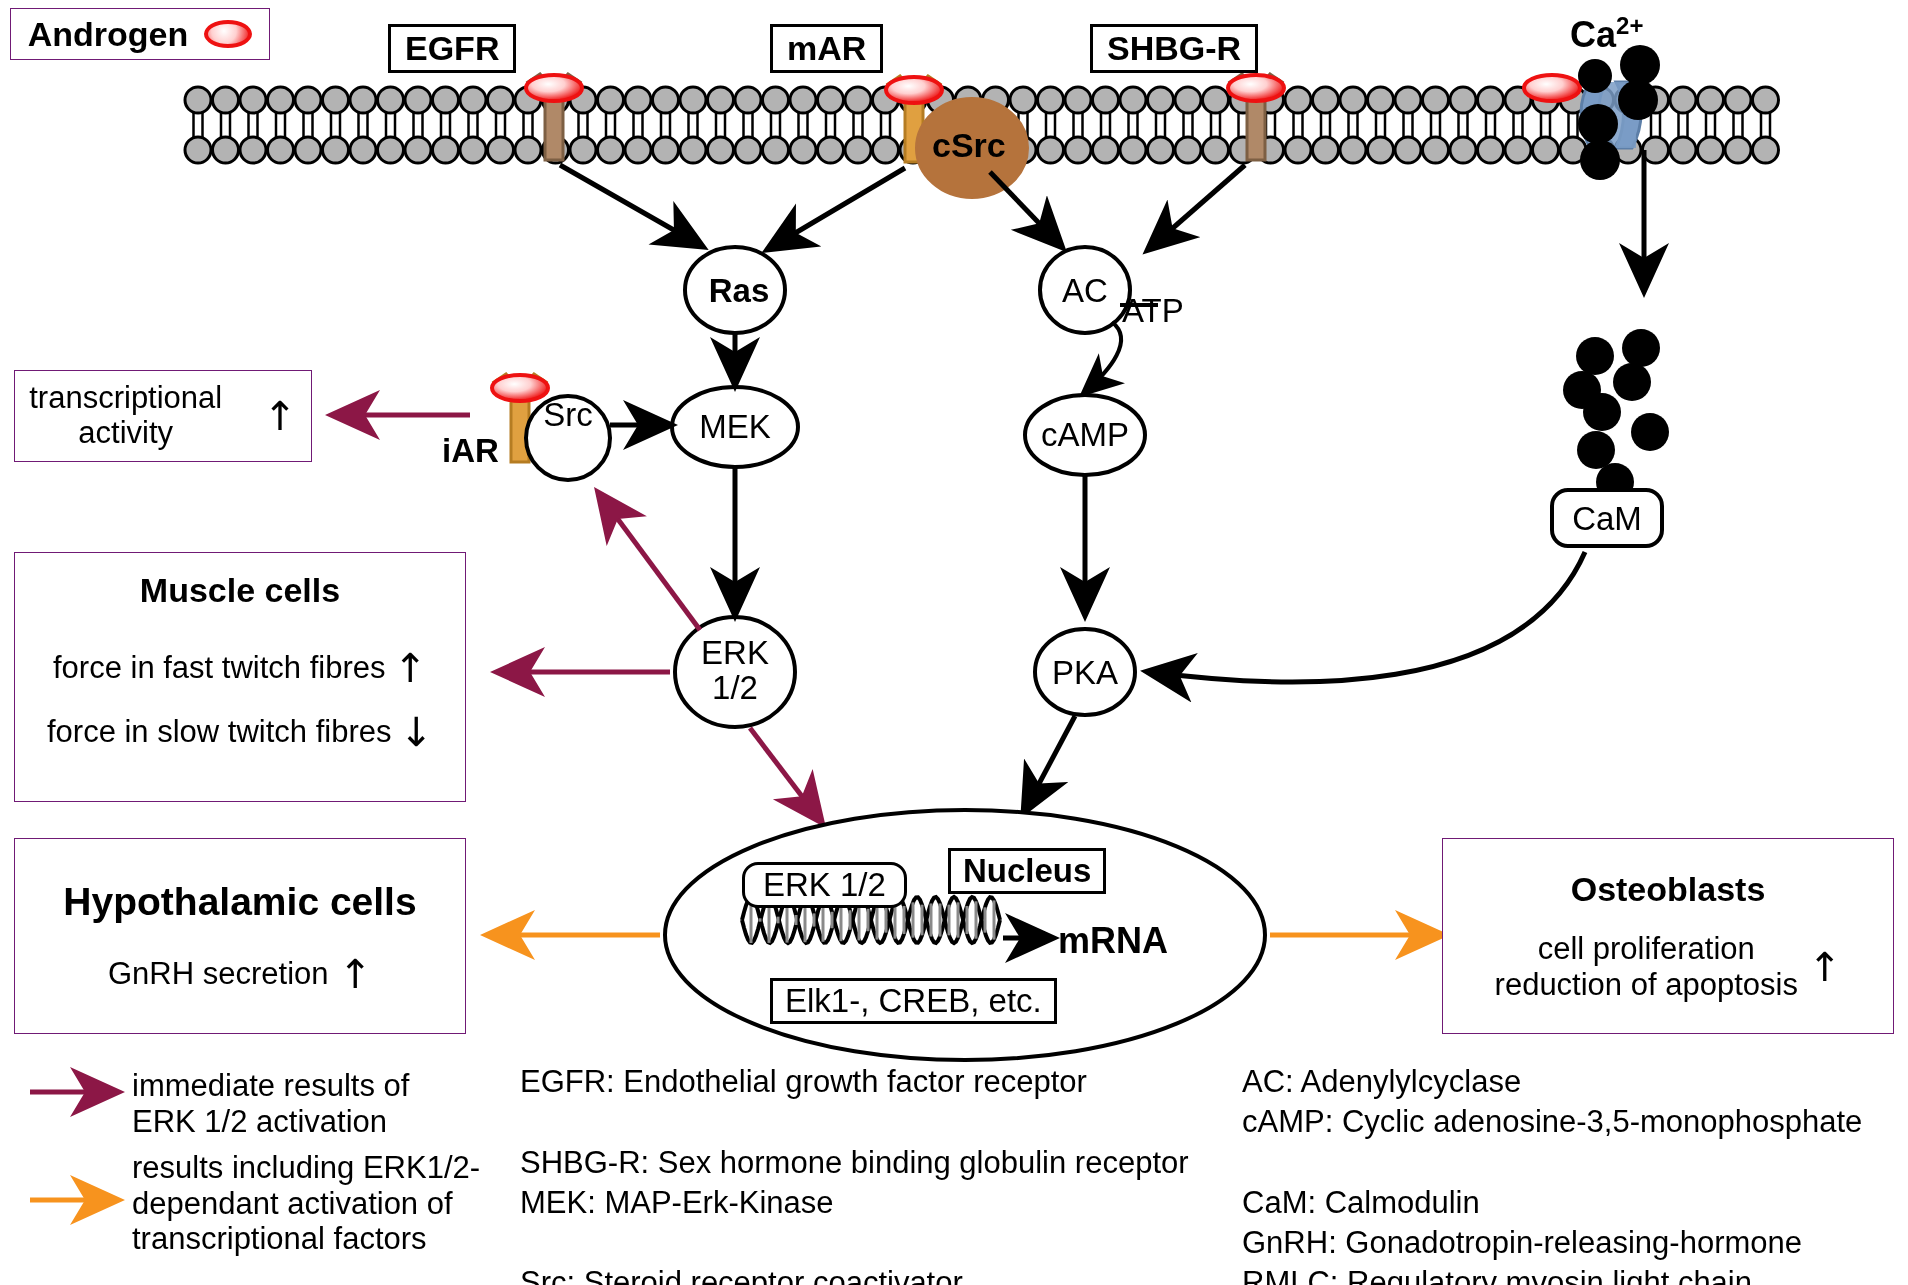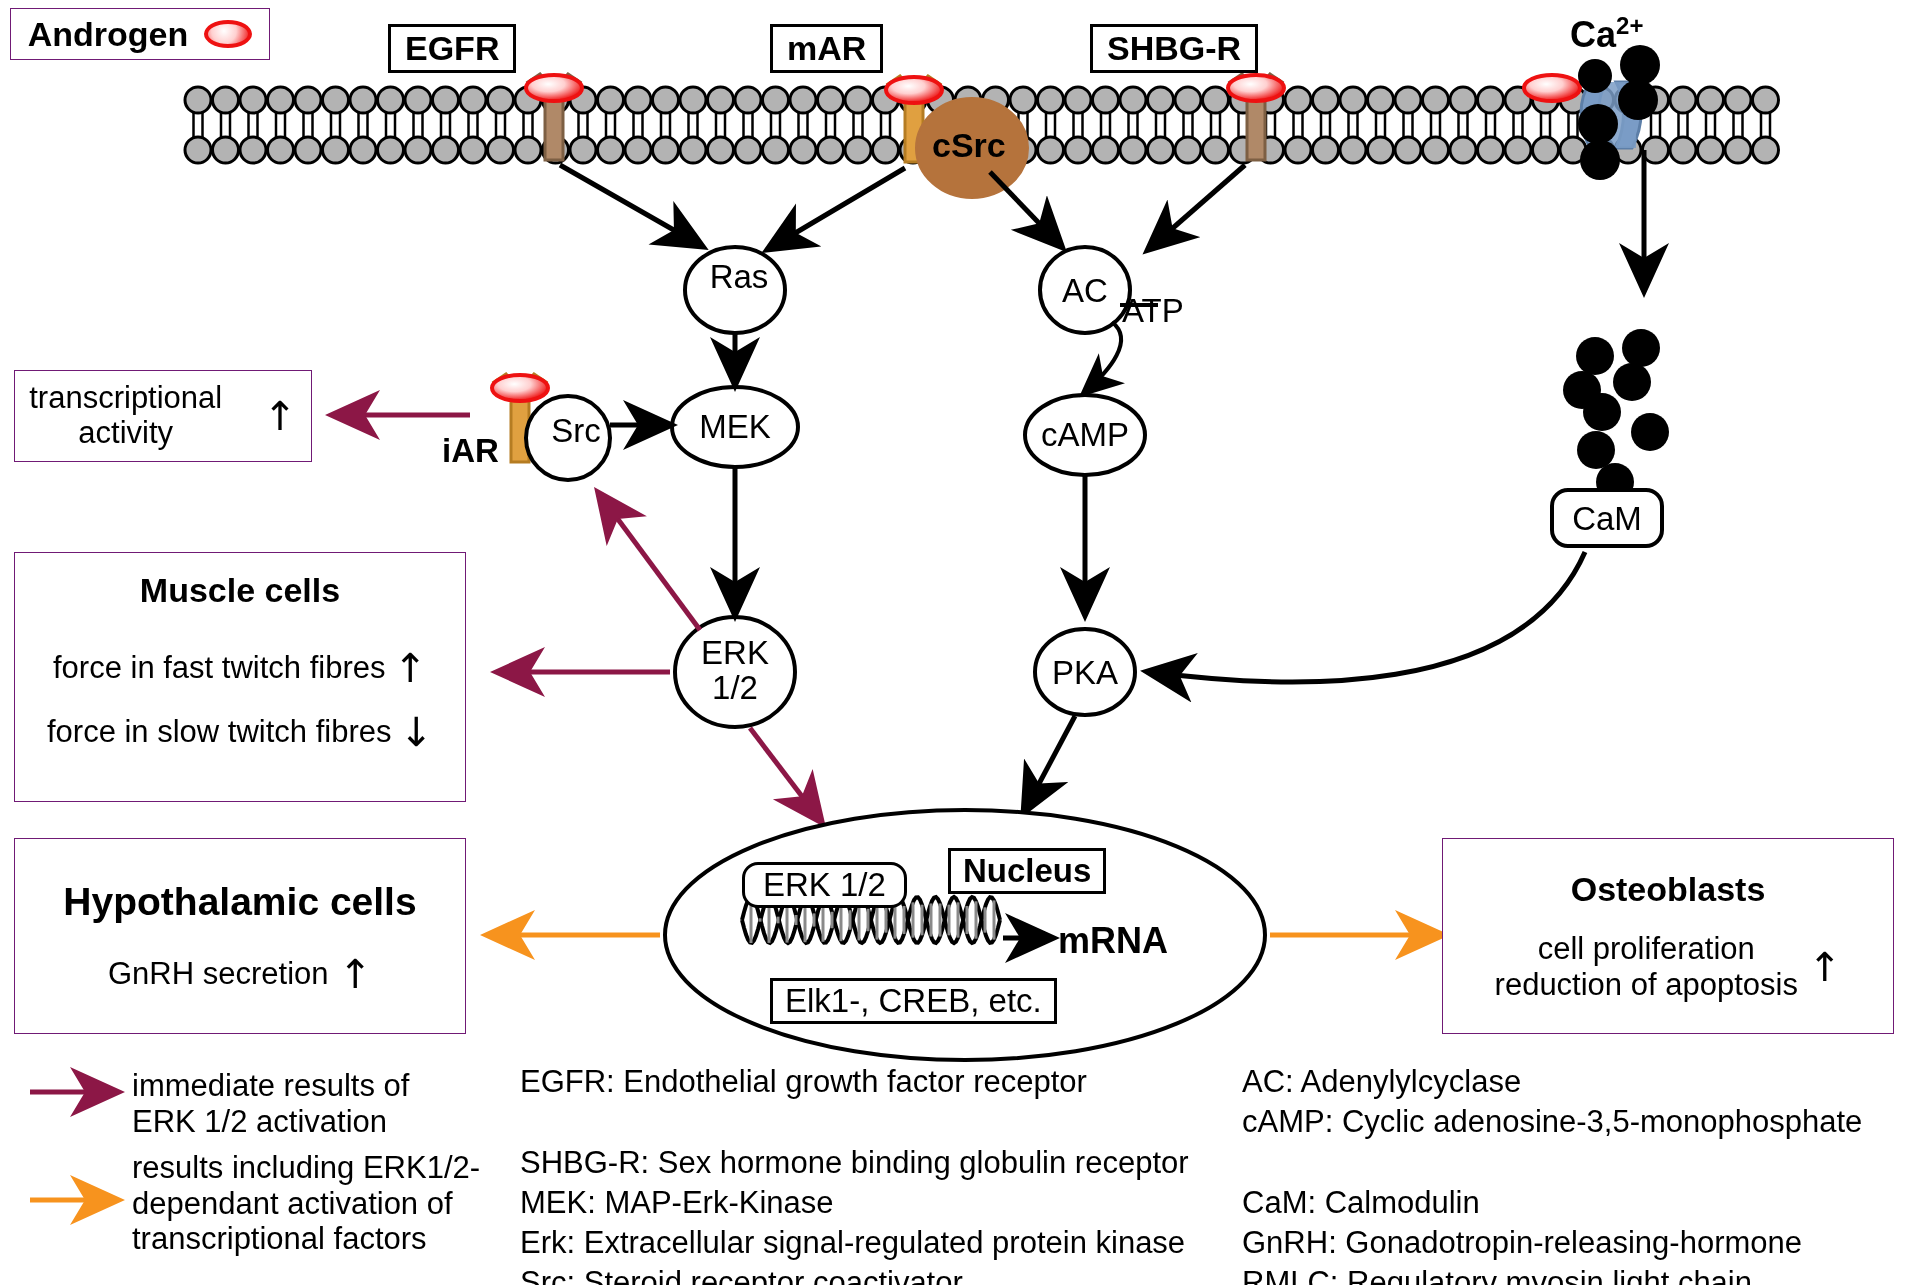--- a/index.html
+++ b/index.html
@@ -529,33 +529,33 @@
 <div class="lbl hdr-box" style="left:388px;top:24px;">EGFR</div>
 <div class="lbl hdr-box" style="left:770px;top:24px;">mAR</div>
 <div class="lbl hdr-box" style="left:1090px;top:24px;">SHBG-R</div>
 
 <div class="lbl bold" style="left:1570px;top:12px;font-size:36px;">
   <span>Ca</span><sup style="font-size:24px;">2+</sup>
 </div>
 
 <div class="lbl bold" style="left:932px;top:126px;font-size:34px;">cSrc</div>
 
-<div class="node-text" style="left:685px;top:258px;width:108px;">Ras</div>
+<div class="node-text" style="left:685px;top:272px;width:108px;font-weight:bold;">Ras</div>
 <div class="node-text" style="left:672px;top:408px;width:126px;">MEK</div>
 <div class="node-text" style="left:675px;top:636px;width:120px;line-height:1.05;">
   <span>ERK</span><br>
   <span>1/2</span>
 </div>
 <div class="node-text" style="left:1040px;top:272px;width:90px;">AC</div>
 <div class="node-text" style="left:1122px;top:292px;width:110px;text-align:left;">ATP</div>
 <div class="node-text" style="left:1025px;top:416px;width:120px;">cAMP</div>
 <div class="node-text" style="left:1035px;top:654px;width:100px;">PKA</div>
 <div class="node-text" style="left:1552px;top:500px;width:110px;">CaM</div>
 <div class="lbl bold" style="left:442px;top:432px;font-size:33px;">iAR</div>
-<div class="node-text" style="left:528px;top:412px;width:80px;padding-left:8px;">Src</div>
+<div class="node-text" style="left:528px;top:396px;width:80px;">Src</div>
 
 <div class="box" style="left:14px;top:370px;width:298px;height:92px;flex-direction:row;gap:33px;">
   <div style="font-size:31px;line-height:1.12;text-align:center;">
     <span>transcriptional</span><br>
     <span>activity</span>
   </div>
   <span class="arrow-up" style="margin-left:8px;">↑</span>
 </div>
 
 <div class="box" style="left:14px;top:552px;width:452px;height:250px;flex-direction:column;justify-content:flex-start;padding-top:18px;">
@@ -602,21 +602,21 @@
   <span>results including ERK1/2-</span><br>
   <span>dependant activation of</span><br>
   <span>transcriptional factors</span>
 </div>
 
 <div class="legend-line" style="left:520px;top:1062px;line-height:1.30;">
   <span>EGFR: Endothelial growth factor receptor</span><br>
   <br>
   <span>SHBG-R: Sex hormone binding globulin receptor</span><br>
   <span>MEK: MAP-Erk-Kinase</span><br>
-  <span>Erk: Extracellular signal-regulated protein kinase</span><br>
+  <br>
   <span>Src: Steroid receptor coactivator</span>
 </div>
 <div class="legend-line" style="left:1242px;top:1062px;line-height:1.30;">
   <span>AC: Adenylylcyclase</span><br>
   <span>cAMP: Cyclic adenosine-3,5-monophosphate</span><br>
   <br>
   <span>CaM: Calmodulin</span><br>
   <span>GnRH: Gonadotropin-releasing-hormone</span><br>
   <span>RMLC: Regulatory myosin light chain</span>
 </div>

